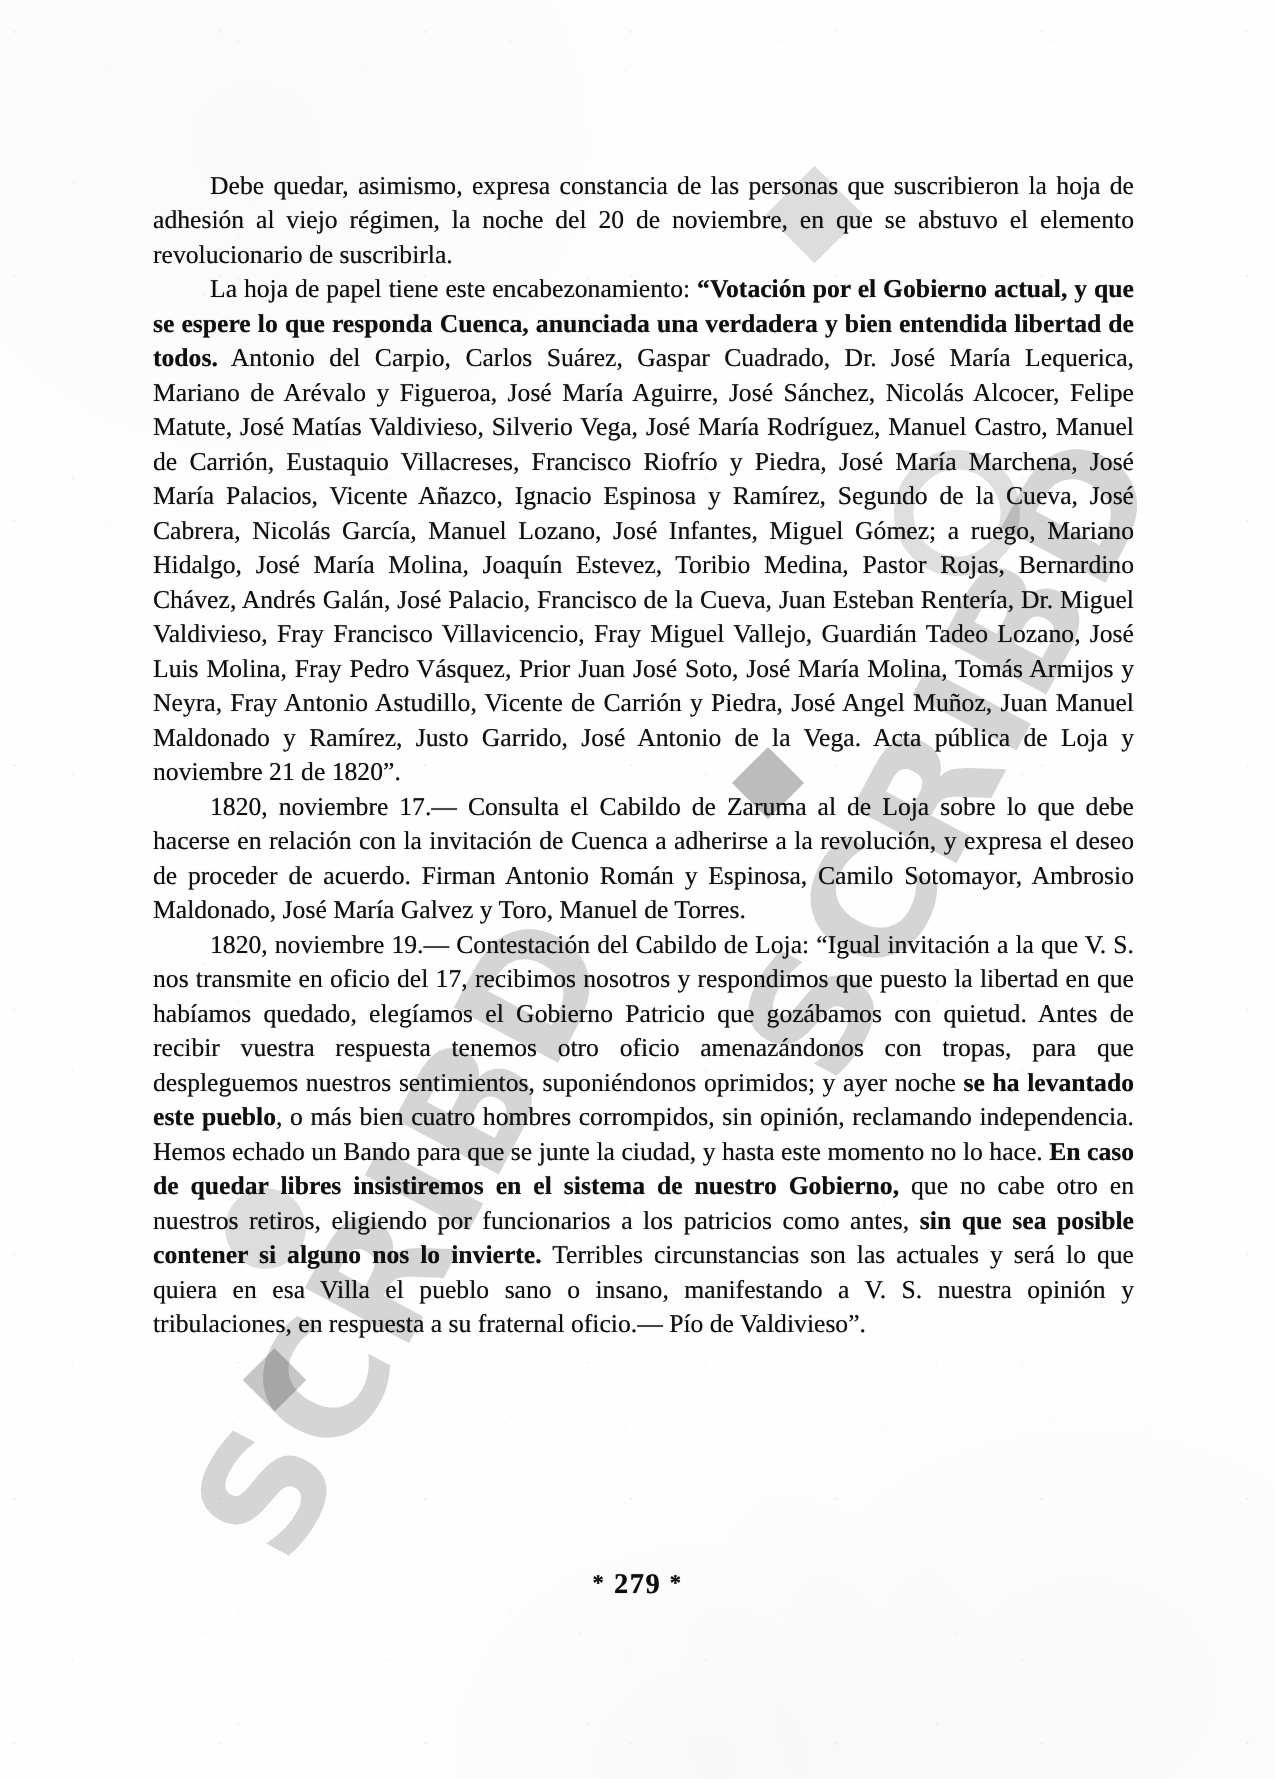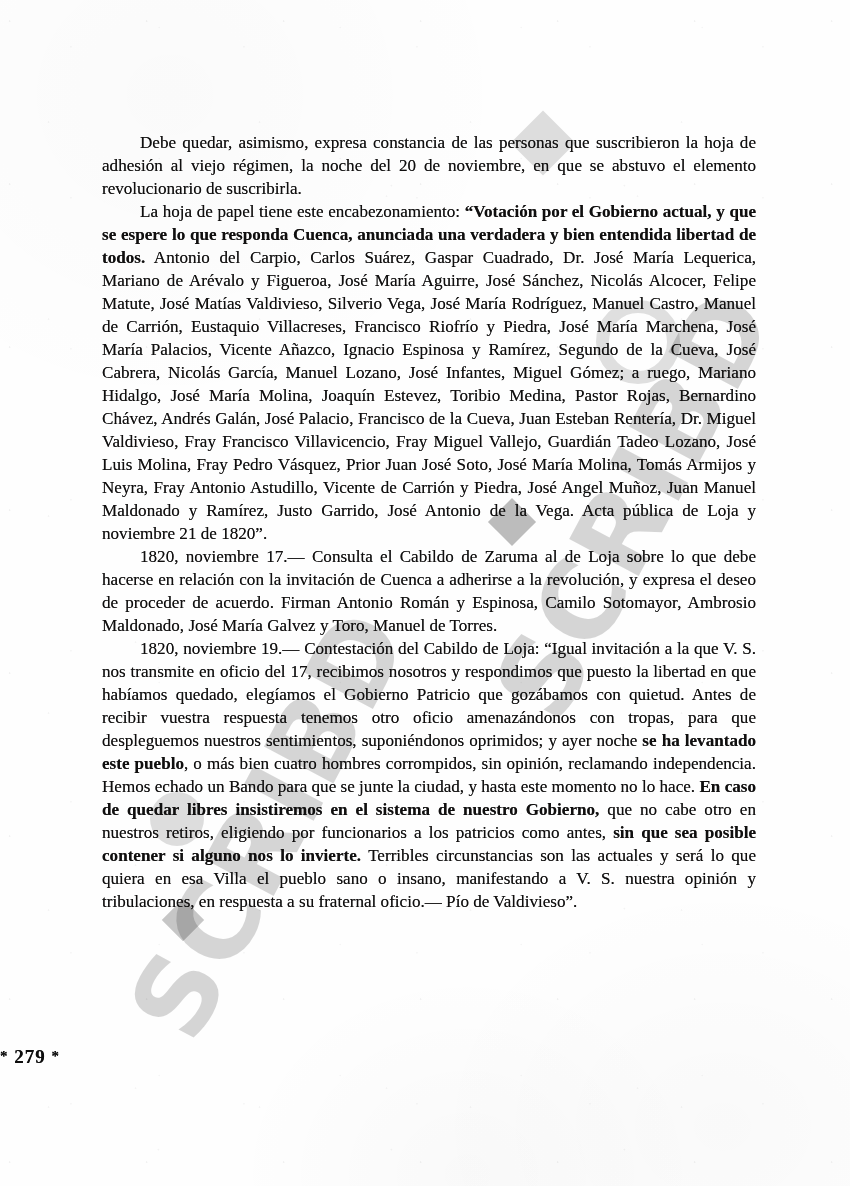--- a/index.html
+++ b/index.html
@@ -105,20 +105,21 @@
 
   
   #content p {
     text-shadow: 0 0 0.55px rgba(0,0,0,0.60);
   }
 
   #pagenum {
     position: absolute;
     left: 0; right: 0;
     top: 1046px;
+    text-align: center;
     font-family: "Liberation Serif", serif;
     font-size: 19px;
     font-weight: bold;
     letter-spacing: 1px;
     color: #0d0d0d;
     z-index: 3;
     text-shadow: 0 0 0.6px rgba(0,0,0,.7);
   }
   .star { font-size: 15px; position: relative; top: -2px; }
 </style>
@@ -132,21 +133,21 @@
   <div id="watermark">
     <div class="wm-text wm-a" style="color: rgba(0, 0, 0, 0.16);">SCRIBD</div>
     <div class="wm-text wm-b" style="color: rgba(0, 0, 0, 0.16);">SCRIBD</div>
     <div class="wm-diamond" style="left:520px; top:120px; width:46px; height:46px; background:rgba(0,0,0,0.13);"></div>
     <div class="wm-diamond" style="left:495px; top:505px; width:34px; height:34px; background:rgba(0,0,0,0.26);"></div>
     <div class="wm-diamond" style="left:168px; top:905px; width:30px; height:30px; background:rgba(0,0,0,0.22);"></div>
     <div class="wm-glyph" style="left:150px; top:792px; width:54px; height:54px; border-radius:50%; background:rgba(0,0,0,0.13);"></div>
     <div class="wm-glyph" style="left:596px; top:300px; width:58px; height:58px; border-radius:50%; border:13px solid rgba(0,0,0,0.12);"></div>
   </div>
 
-  <div id="content" style="color: rgb(16, 15, 15); margin-top: 19px;">
+  <div id="content" style="color: rgb(16, 15, 15);">
       <p class="indent"><span>Debe quedar, asimismo, expresa constancia de las personas que suscribieron la hoja de adhesión al viejo régimen, la noche del 20 de noviembre, en que se abstuvo el elemento revolucionario de suscribirla.</span></p>
       <p class="indent"><span>La hoja de papel tiene este encabezonamiento: </span><b>“Votación por el Gobierno actual, y que se espere lo que responda Cuenca, anunciada una verdadera y bien entendida libertad de todos.</b><span>  Antonio del Carpio, Carlos Suárez, Gaspar Cuadrado, Dr. José María Lequerica, Mariano de Arévalo y Figueroa, José María Aguirre, José Sánchez, Nicolás Alcocer, Felipe Matute, José Matías Valdivieso, Silverio Vega, José María Rodríguez, Manuel Castro, Manuel de Carrión, Eustaquio Villacreses, Francisco Riofrío y Piedra, José María Marchena, José María Palacios, Vicente Añazco, Ignacio Espinosa y Ramírez, Segundo de la Cueva, José Cabrera, Nicolás García, Manuel Lozano, José Infantes, Miguel Gómez;  a ruego, Mariano Hidalgo, José María Molina, Joaquín Estevez, Toribio Medina, Pastor Rojas, Bernardino Chávez, Andrés Galán, José Palacio, Francisco de la Cueva, Juan Esteban Rentería, Dr. Miguel Valdivieso, Fray Francisco Villavicencio, Fray Miguel Vallejo, Guardián Tadeo Lozano, José Luis Molina, Fray Pedro Vásquez, Prior Juan José Soto, José María Molina, Tomás Armijos y Neyra, Fray Antonio Astudillo, Vicente de Carrión y Piedra, José Angel Muñoz, Juan Manuel Maldonado y Ramírez, Justo Garrido, José Antonio de la Vega.  Acta pública de Loja y noviembre 21 de 1820”.</span></p>
       <p class="indent"><span>1820, noviembre 17.—  Consulta el Cabildo de Zaruma al de Loja sobre lo que debe hacerse en relación con la invitación de Cuenca a adherirse a la revolución, y expresa el deseo de proceder de acuerdo.  Firman Antonio Román y Espinosa, Camilo Sotomayor, Ambrosio Maldonado, José María Galvez y Toro, Manuel de Torres.</span></p>
       <p class="indent"><span>1820, noviembre 19.—  Contestación del Cabildo de Loja:  “Igual invitación a la que V. S. nos transmite en oficio del 17, recibimos nosotros y respondimos que puesto la libertad en que habíamos quedado, elegíamos el Gobierno Patricio que gozábamos con quietud.  Antes de recibir vuestra respuesta tenemos otro oficio amenazándonos con tropas, para que despleguemos nuestros sentimientos, suponiéndonos oprimidos;  y ayer noche </span><b>se ha levantado este pueblo</b><span>, o más bien cuatro hombres corrompidos, sin opinión, reclamando independencia.  Hemos echado un Bando para que se junte la ciudad, y hasta este momento no lo hace.  </span><b>En caso de quedar libres insistiremos en el sistema de nuestro Gobierno,</b><span> que no cabe otro en nuestros retiros, eligiendo por funcionarios a los patricios como antes, </span><b>sin que sea posible contener si alguno nos lo invierte.</b><span>  Terribles circunstancias son las actuales y será lo que quiera en esa Villa el pueblo sano o insano, manifestando a V. S. nuestra opinión y tribulaciones, en respuesta a su fraternal oficio.— Pío de Valdivieso”.</span></p>
     </div>
 
   <div id="pagenum">
     <span class="star">*</span>
     <span>279</span>
     <span class="star">*</span>

